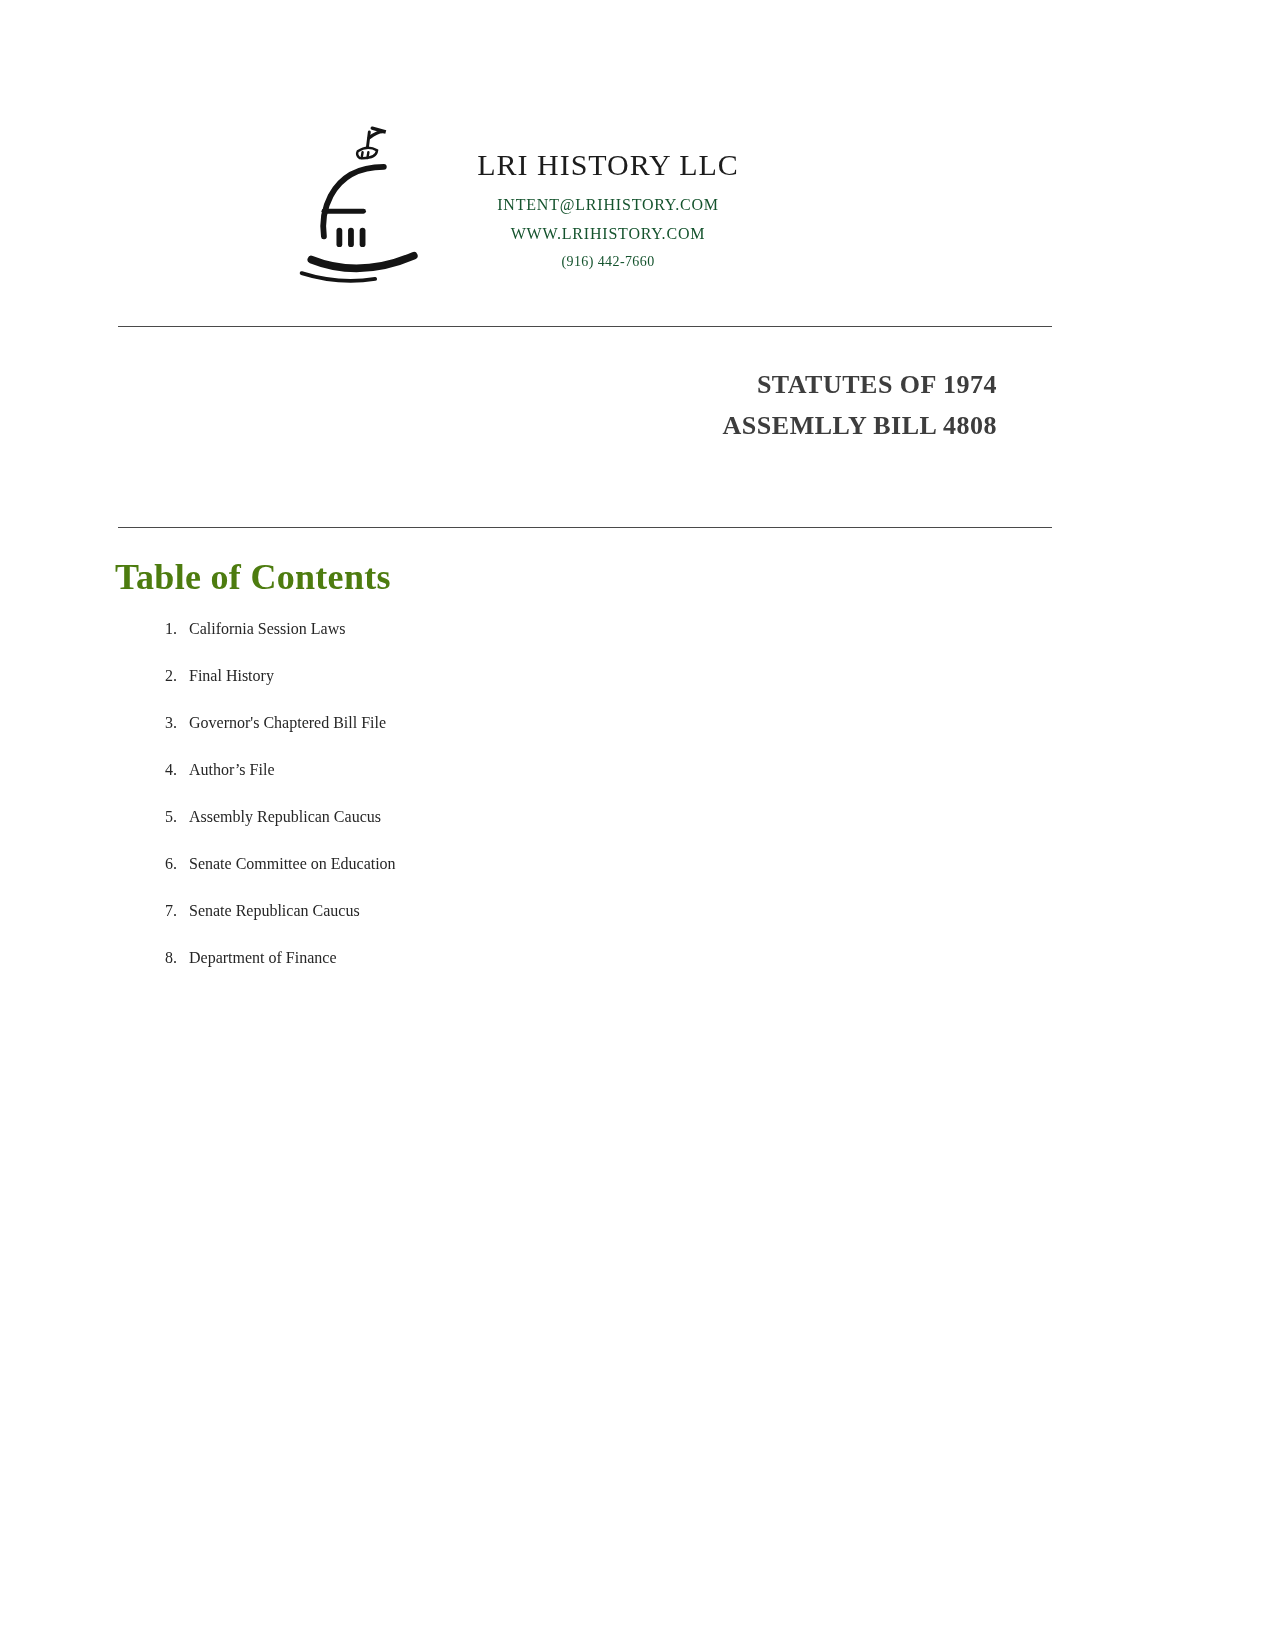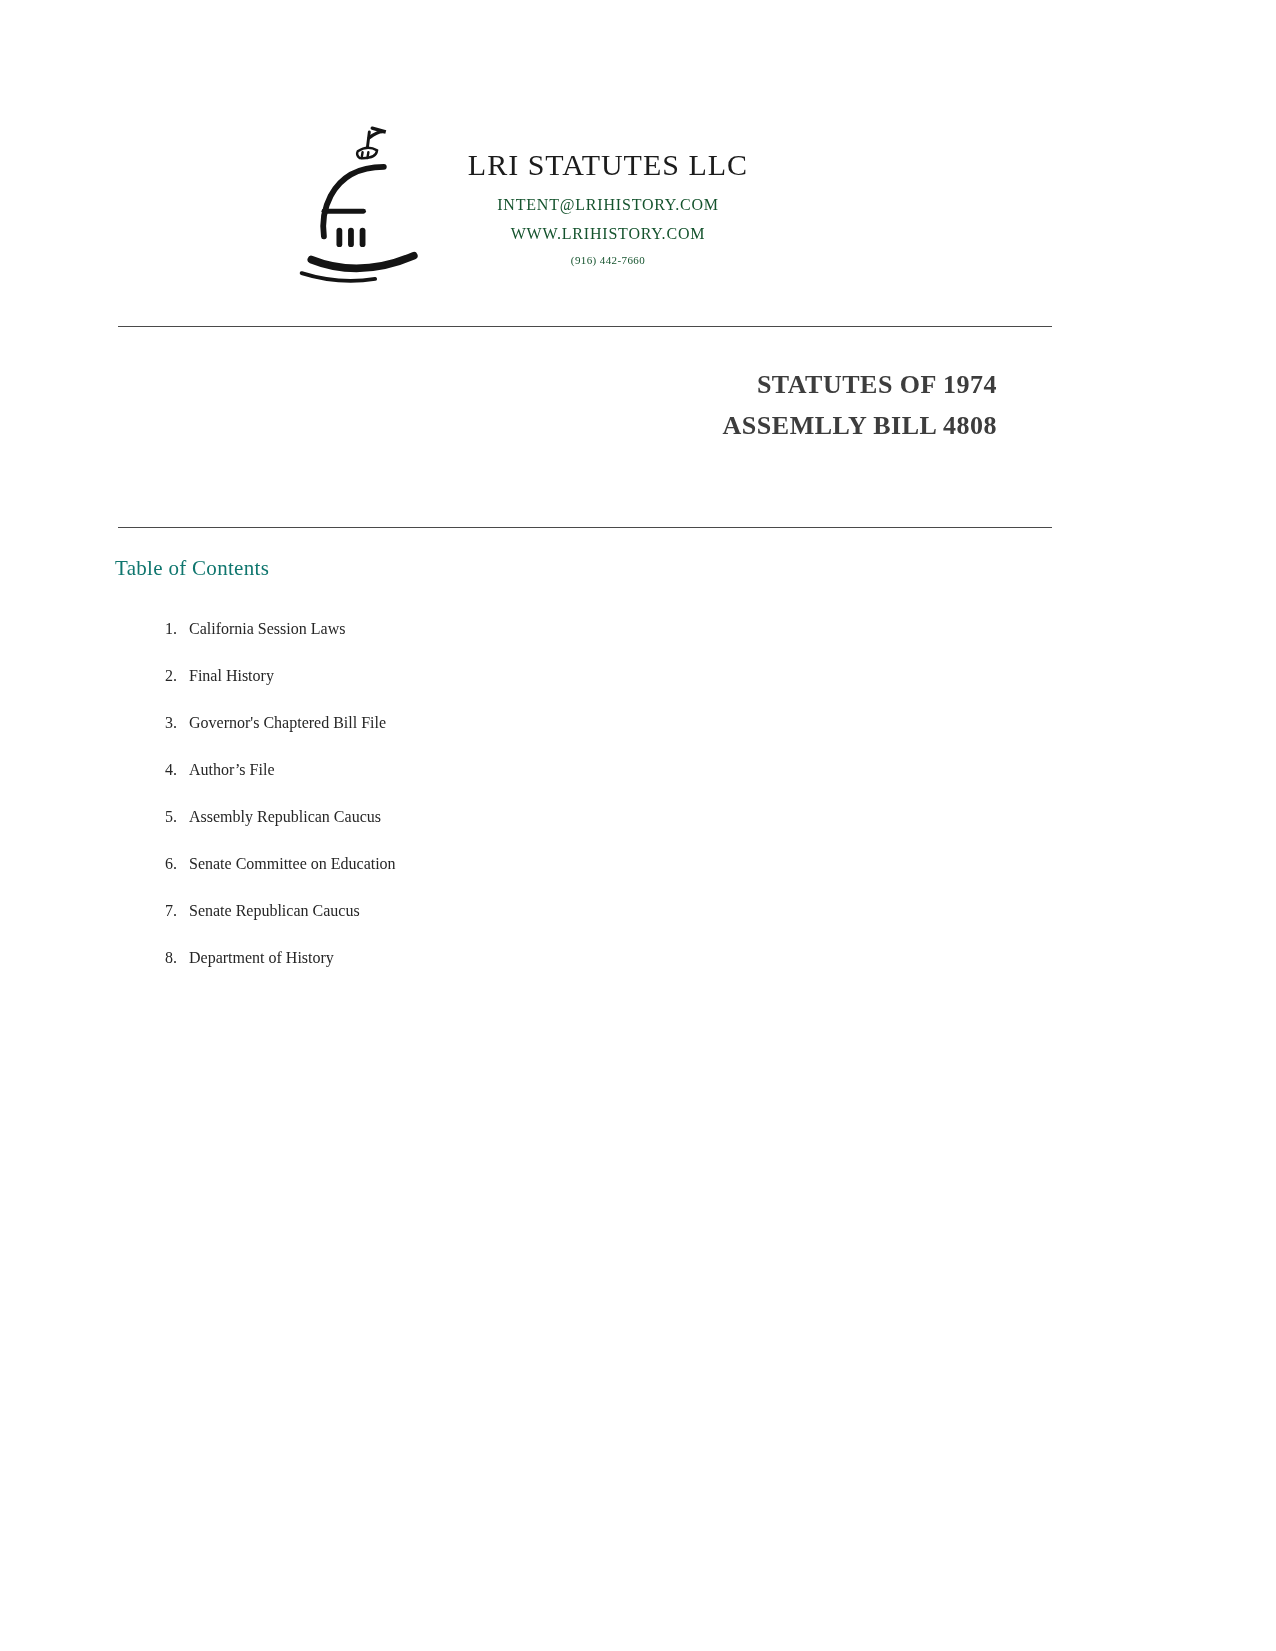--- a/index.html
+++ b/index.html
@@ -40,21 +40,21 @@
     white-space: pre;
   }
   .contact-line {
     font-size: 16px;
     letter-spacing: 0.8px;
     color: #14532d;
     margin-bottom: 11px;
     white-space: pre;
   }
   .contact-line.phone {
-    font-size: 11px;
+    font-size: 14px;
     letter-spacing: 0.4px;
   }
 
   
   .rule {
     position: absolute;
     left: 118px;
     width: 934px;
     height: 0;
     border-top: 1.5px solid #4a4a4a;
@@ -77,23 +77,23 @@
     line-height: 41px;
     white-space: pre;
   }
 
   
   .toc-heading {
     position: absolute;
     left: 115px;
     top: 556px;
     margin: 0;
-    font-size: 21px;
-    font-weight: normal;
-    color: #0f766e;
+    font-size: 36px;
+    font-weight: bold;
+    color: #4d7c0f;
     letter-spacing: 0.3px;
   }
   .toc-list {
     position: absolute;
     left: 143px;
     top: 616px;
     margin: 0;
     padding: 0 0 0 38px;
     font-size: 16px;
     color: #262626;
@@ -127,21 +127,21 @@
           <path d="M49 112 l0 14" stroke-width="6"></path>
           <path d="M61 112 l0 14" stroke-width="6"></path>
           <path d="M73 112 l0 14" stroke-width="6"></path>
 
           <path d="M20 142 Q70 162 126 138" stroke-width="8"></path>
           <path d="M10 156 Q48 168 86 162" stroke-width="4"></path>
         </g>
       </svg>
     </div>
     <div class="contact">
-      <div class="company">LRI STATUTES LLC</div>
+      <div class="company">LRI HISTORY LLC</div>
       <div class="contact-line">INTENT@LRIHISTORY.COM</div>
       <div class="contact-line">WWW.LRIHISTORY.COM</div>
       <div class="contact-line phone">(916) 442-7660</div>
     </div>
   </header>
 
   <div class="rule rule-top"></div>
 
   <div class="title-block">
     <div class="title-line">STATUTES OF 1974</div>
@@ -153,16 +153,16 @@
   <h2 class="toc-heading">Table of Contents</h2>
 
   <ol class="toc-list">
     <li><span>California Session Laws</span></li>
     <li><span>Final History</span></li>
     <li><span>Governor's Chaptered Bill File</span></li>
     <li><span>Author’s File</span></li>
     <li><span>Assembly Republican Caucus</span></li>
     <li><span>Senate Committee on Education</span></li>
     <li><span>Senate Republican Caucus</span></li>
-    <li><span>Department of History</span></li>
+    <li><span>Department of Finance</span></li>
   </ol>
 
 </div>
 
 </body></html>

